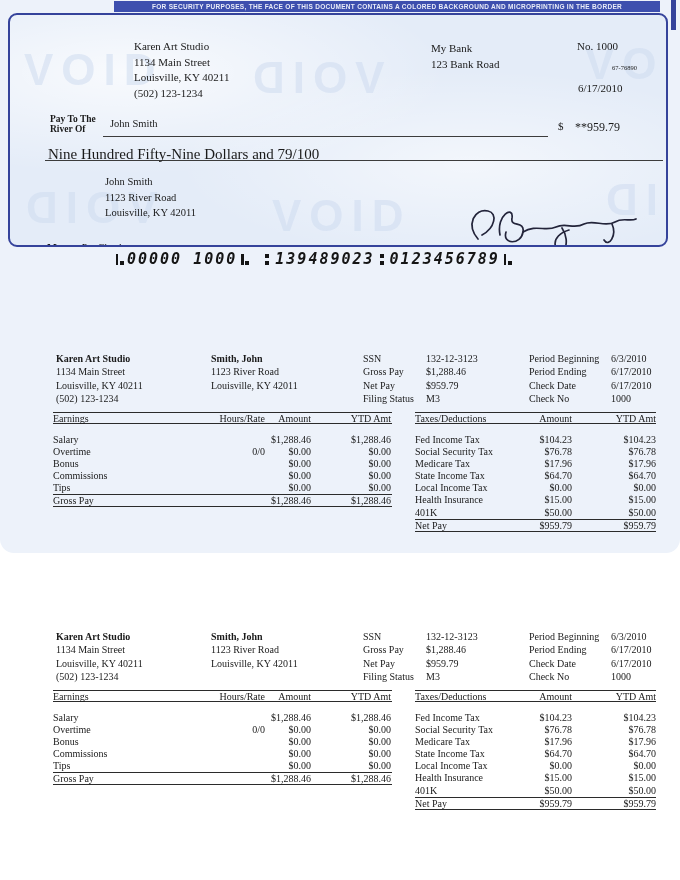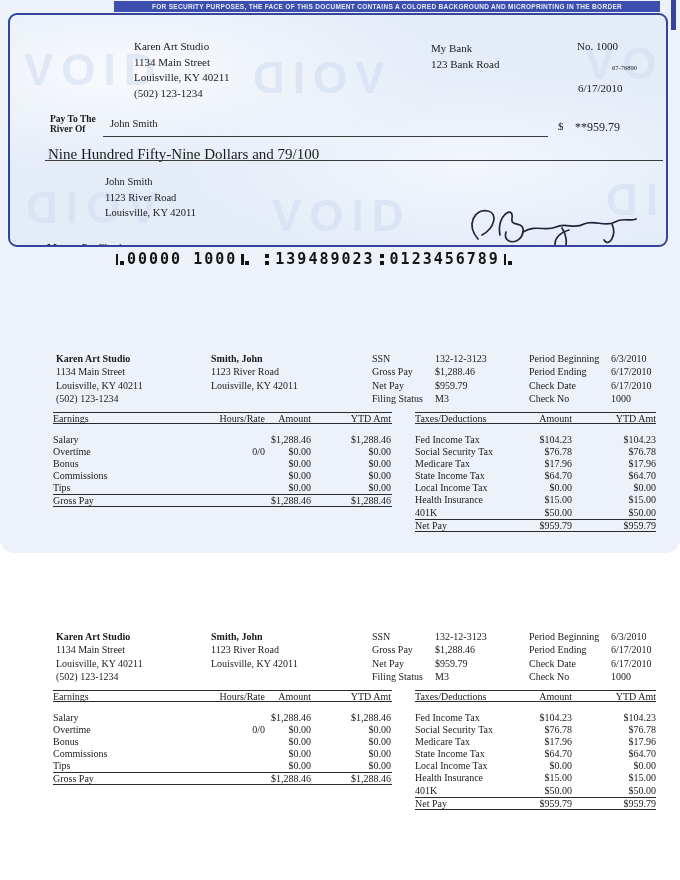--- a/index.html
+++ b/index.html
@@ -53,36 +53,36 @@
   .memo-row  { position:absolute; left:37px; top:227px; font-size:10.5px; }
   .memo-row b { font-weight:bold; }
 
   .sec-note { position:absolute; left:244px; top:228px; height:14px; display:flex; align-items:center;
               color:#3a4db5; font-family:"Liberation Sans", sans-serif; font-size:6px;
               font-weight:bold; letter-spacing:.4px; }
 
   
   .micr { position:absolute; left:112px; top:250px; font-family:"DejaVu Sans Mono", monospace;
           font-weight:bold; font-size:15px; letter-spacing:2px; color:#151515;
-          display:flex; align-items:center; }
+          display:flex; align-items:center;font-style:italic; }
   .msym { display:inline-block; width:9px; height:11px; position:relative; margin:0 3px; }
   .msym.onus::before { content:""; position:absolute; left:1px; top:0; width:2.2px; height:11px; background:#151515; }
   .msym.onus::after  { content:""; position:absolute; left:5px; bottom:0; width:4px; height:4px; background:#151515; }
   .msym.transit::before { content:""; position:absolute; left:2px; top:0; width:4px; height:4px; background:#151515; }
   .msym.transit::after  { content:""; position:absolute; left:2px; bottom:0; width:4px; height:4px; background:#151515; }
 
   
   .stub { position:absolute; left:0; width:680px; height:200px; font-size:10px; }
   .stub .hblk { position:absolute; top:4px; line-height:13.4px; }
   .stub .hblk .bold { font-weight:bold; }
   .h-co  { left:56px; }
   .h-emp { left:211px; }
   .kv { position:absolute; top:4px; line-height:13.4px; }
   .kv-row { display:flex; }
-  .kv-sum { left:363px; } .kv-sum .k { width:63px;margin-left:9px; }
+  .kv-sum { left:363px; } .kv-sum .k { width:63px; }
   .kv-per { left:497px; } .kv-per .k { width:82px;margin-left:32px; }
 
   .tbl { position:absolute; top:64px; }
   .tbl-earn { left:53px;  width:339px; }
   .tbl-ded  { left:415px; width:241px; }
   .thead { display:flex; height:12px; line-height:11px; border-top:1px solid #2b2b2b; border-bottom:1px solid #2b2b2b; }
   .tspacer { height:10px; }
   .trow { display:flex; height:12.1px; line-height:12.1px; }
   .ttotal { display:flex; height:13px; line-height:12px; border-top:1px solid #2b2b2b; border-bottom:1px solid #2b2b2b; }
   .c-label { width:117px; } .c-hours { width:95px; text-align:right; }

